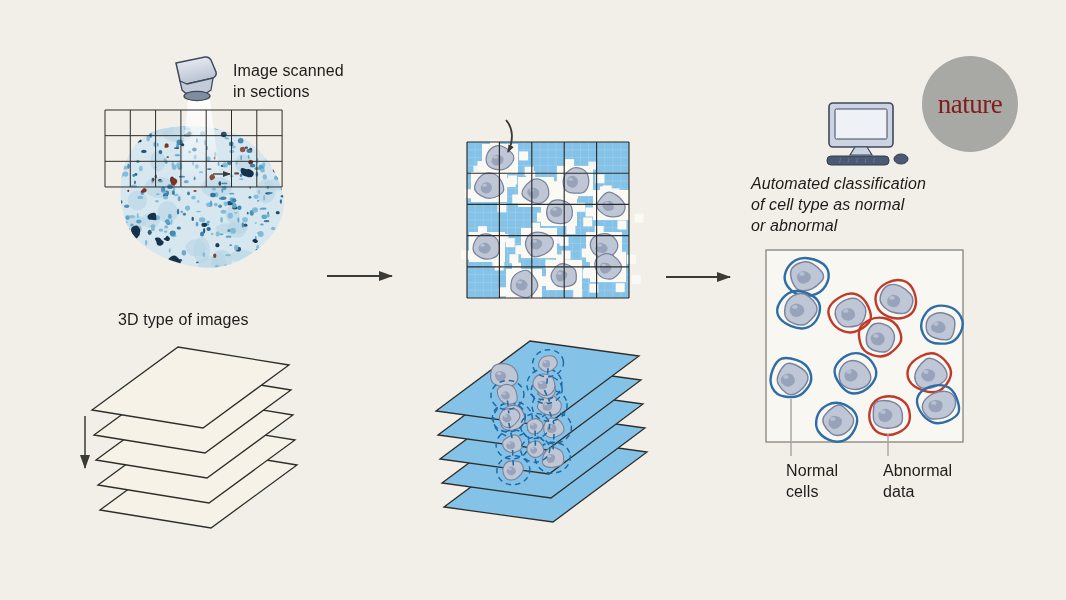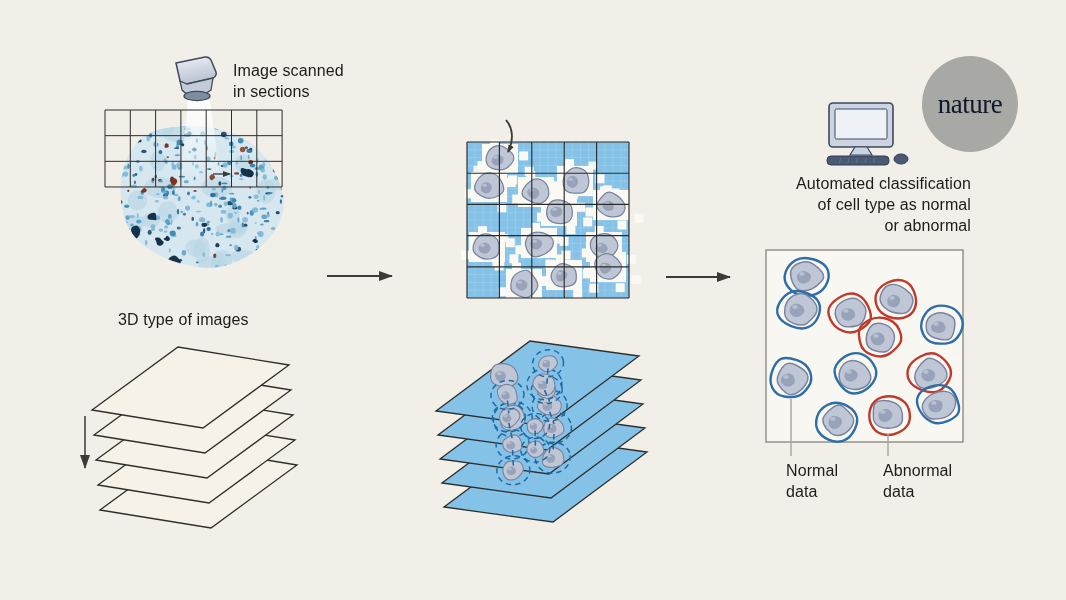--- a/index.html
+++ b/index.html
@@ -1,21 +1,21 @@
 <!DOCTYPE html>
 <html><head>
 <meta charset="utf-8">
 <style>
   html,body{margin:0;padding:0;background:#f2efe8;}
   .stage{position:relative;width:1066px;height:600px;background:#f2efe8;
          font-family:"Liberation Sans",sans-serif;overflow:hidden;}
   svg.scene{position:absolute;left:0;top:0;}
   .lbl{position:absolute;font-size:16px;line-height:21px;color:#1c1c1a;
        white-space:pre-line;letter-spacing:.1px;}
-  .lbl.center{text-align:right;}
+  .lbl.center{text-align:left;font-style:italic;}
   .logo{position:absolute;left:922px;top:56px;width:96px;height:96px;border-radius:50%;
         display:flex;align-items:center;justify-content:center;
         font-family:"Liberation Serif",serif;font-size:27px;letter-spacing:-.5px;color:#fff;}
 </style>
 </head>
 <body style="background: rgb(242, 239, 232);">
 
 <div class="stage">
   <svg class="scene" id="scene" width="1066" height="600" viewBox="0 0 1066 600">
       <defs>
@@ -1543,20 +1543,20 @@
       </g>
     </svg>
 
   <div class="lbl" style="left:233px;top:60px">Image scanned
 in sections</div>
   <div class="lbl" style="left:118px;top:309px">3D type of images</div>
   <div class="lbl center" style="left:751px;top:173px;width:220px">Automated classification
 of cell type as normal
 or abnormal</div>
   <div class="lbl" style="left:786px;top:460px">Normal
-data</div>
+cells</div>
   <div class="lbl" style="left:883px;top:460px">Abnormal
 data</div>
 
-  <div class="logo" id="natureLogo" style="background: rgb(168, 168, 164); color: #0f172a;">
+  <div class="logo" id="natureLogo" style="background: rgb(168, 168, 164); color: #7f1d1d;">
     <span>nature</span>
   </div>
 </div>
 
 </body></html>

